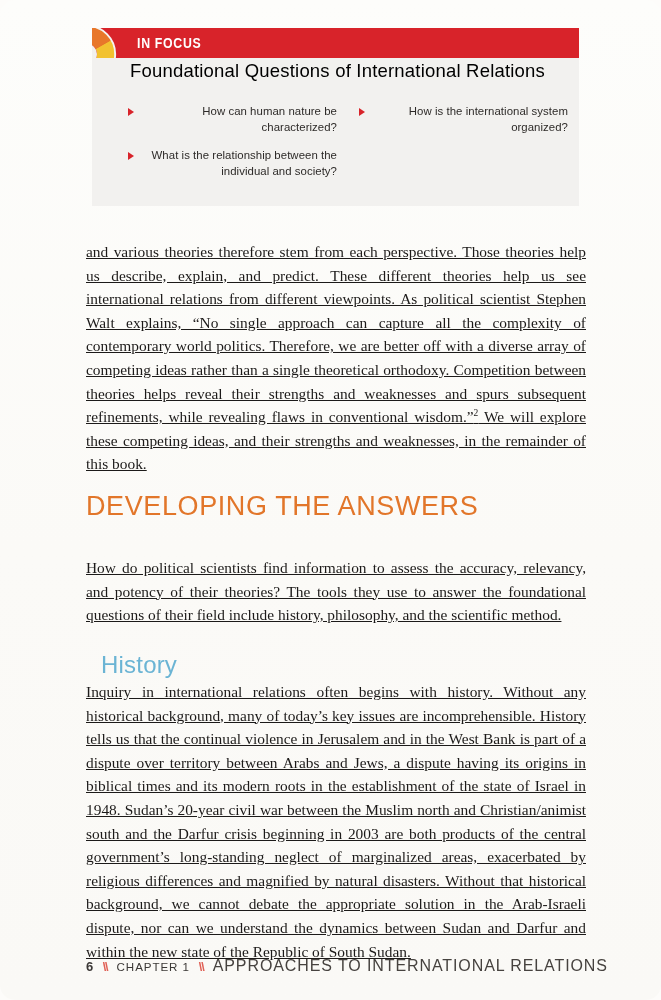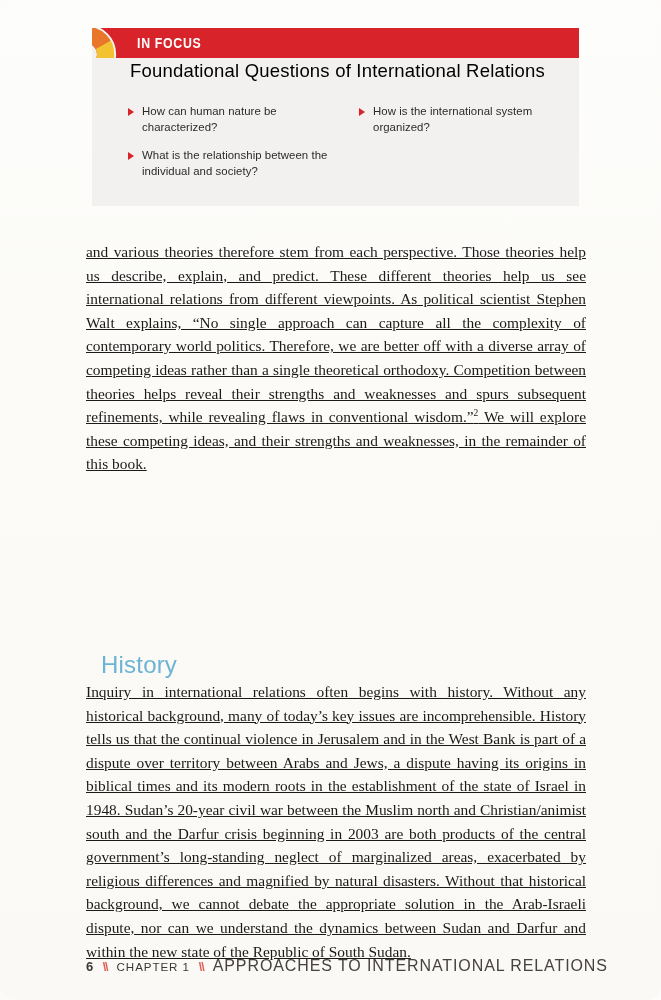--- a/index.html
+++ b/index.html
@@ -84,20 +84,21 @@
   .focus-cols {
     position: absolute;
     left: 36px;
     top: 76px;
     width: 440px;
     display: flex;
     gap: 22px;
   }
   .focus-col {
     width: 209px;
+    text-align: right;
   }
   .focus-item {
     display: flex;
     align-items: flex-start;
     margin-bottom: 13px;
   }
   .focus-bullet {
     width: 0;
     height: 0;
     border-left: 6px solid #d8232a;
@@ -247,21 +248,25 @@
           <span class="focus-text">How is the international system organized?</span>
         </div>
       </div>
     </div>
   </div>
 
   <div class="body-col para-1" style="position:absolute;">
     <p class="body"><span>and various theories therefore stem from each perspective. Those theories help us describe, explain, and predict. These different theories help us see international relations from different viewpoints. As political scientist Stephen Walt explains, “No single approach can capture all the complexity of contemporary world politics. Therefore, we are better off with a diverse array of competing ideas rather than a single theoretical orthodoxy. Competition between theories helps reveal their strengths and weaknesses and spurs subsequent refinements, while revealing flaws in conventional wisdom.”</span><sup>2</sup><span> We will explore these competing ideas, and their strengths and weaknesses, in the remainder of this book.</span></p>
   </div>
 
-
+  <h1 class="h1-section">DEVELOPING THE ANSWERS</h1>
+
+  <div class="body-col para-2" style="position:absolute;">
+    <p class="body">How do political scientists find information to assess the accuracy, relevancy, and potency of their theories? The tools they use to answer the foundational questions of their field include history, philosophy, and the scientific method.</p>
+  </div>
 
   <h2 class="h2-section">History</h2>
 
   <div class="body-col para-3" style="position:absolute;">
     <p class="body">Inquiry in international relations often begins with history. Without any historical background, many of today’s key issues are incomprehensible. History tells us that the continual violence in Jerusalem and in the West Bank is part of a dispute over territory between Arabs and Jews, a dispute having its origins in biblical times and its modern roots in the establishment of the state of Israel in 1948. Sudan’s 20-year civil war between the Muslim north and Christian/animist south and the Darfur crisis beginning in 2003 are both products of the central government’s long-standing neglect of marginalized areas, exacerbated by religious differences and magnified by natural disasters. Without that historical background, we cannot debate the appropriate solution in the Arab-Israeli dispute, nor can we understand the dynamics between Sudan and Darfur and within the new state of the Republic of South Sudan.</p>
   </div>
 
   <div class="footer">
     <span class="footer-page">6</span>
     <span class="footer-sep">\\</span>

